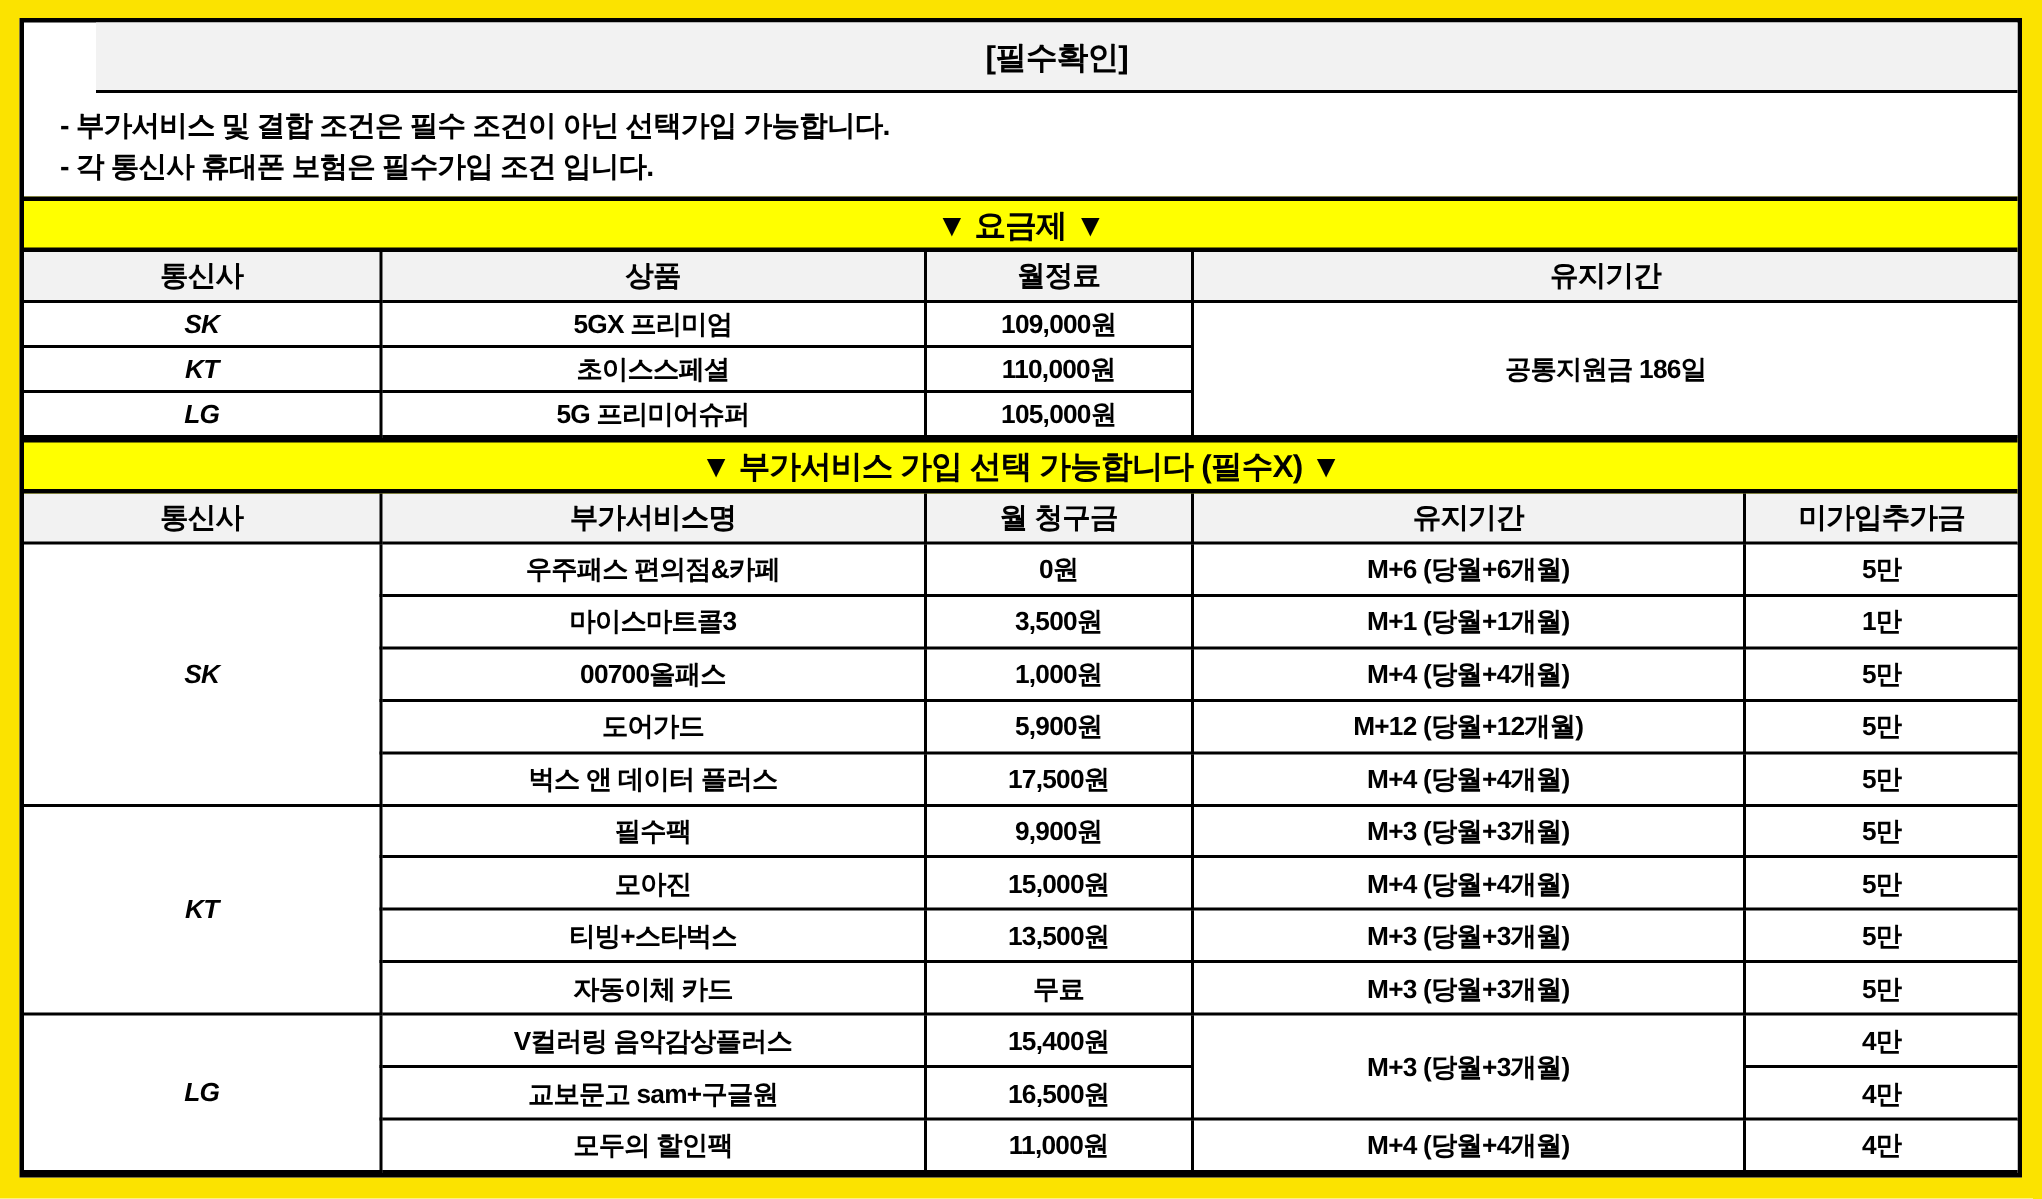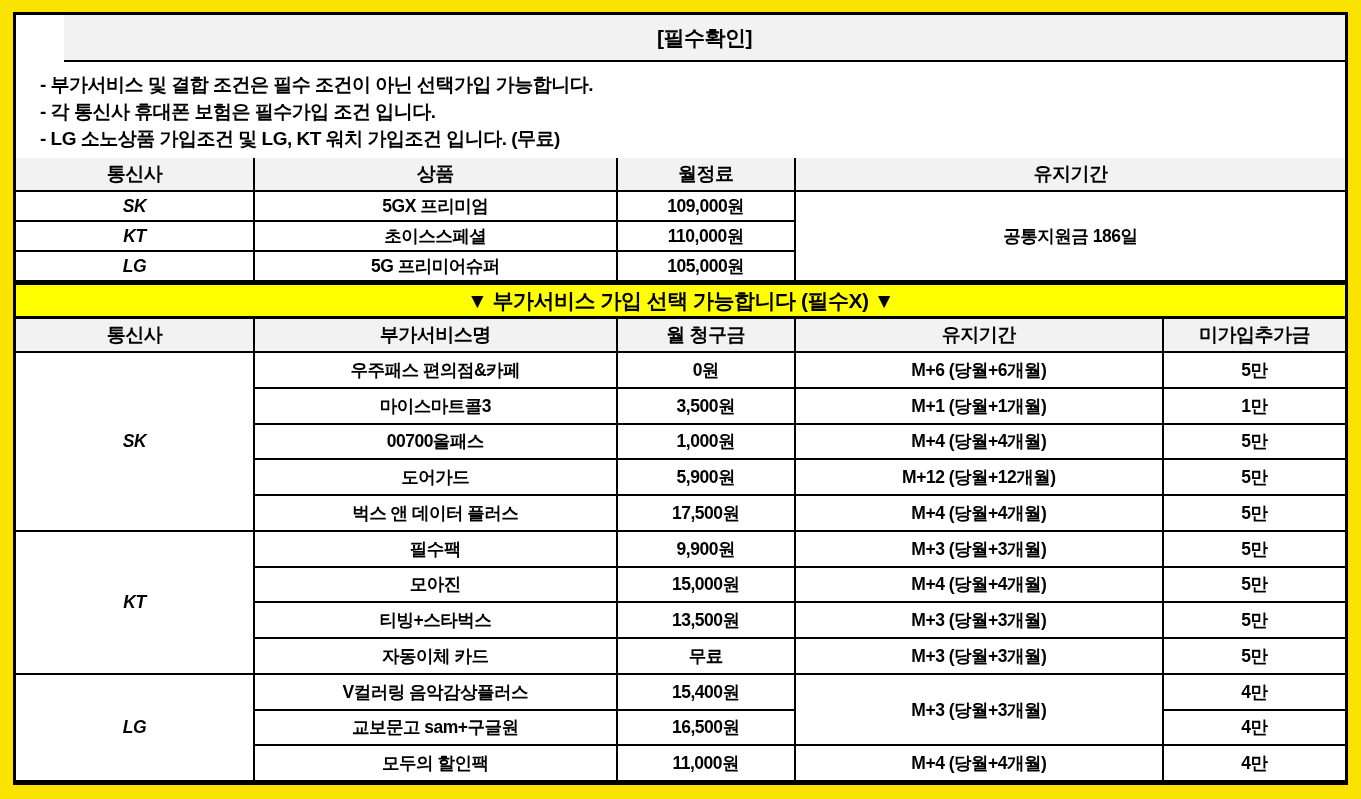--- a/index.html
+++ b/index.html
@@ -102,23 +102,23 @@
 <body>
 
 <div class="page">
   <div class="frame">
 
     <div class="title-row">[필수확인]</div>
 
     <div class="notes">
         <div class="note-line">- 부가서비스 및 결합 조건은 필수 조건이 아닌 선택가입 가능합니다.</div>
         <div class="note-line">- 각 통신사 휴대폰 보험은 필수가입 조건 입니다.</div>
-        <div class="note-line">- LG 소노상품 가입조건 및 LG, KT 워치 가입조건 입니다. (무료)</div>
       </div>
 
+    <div class="band">▼ 요금제 ▼</div>
 
     <table class="tbl" id="plan-table">
       <colgroup>
         <col style="width:17.9%">
         <col style="width:27.3%">
         <col style="width:13.4%">
         <col style="width:41.4%">
       </colgroup>
       <thead>
           <tr>

